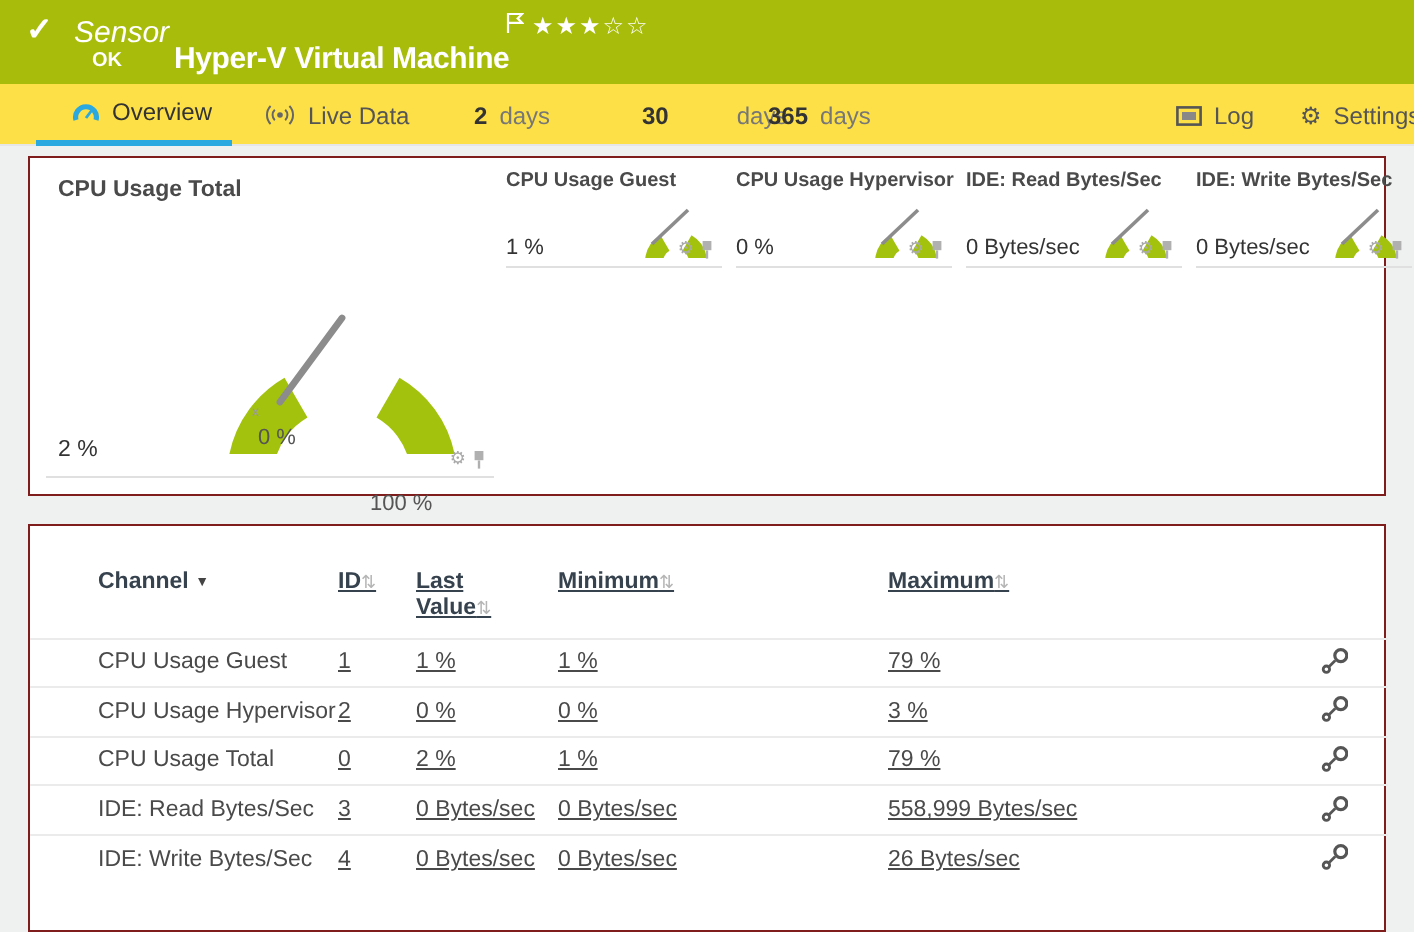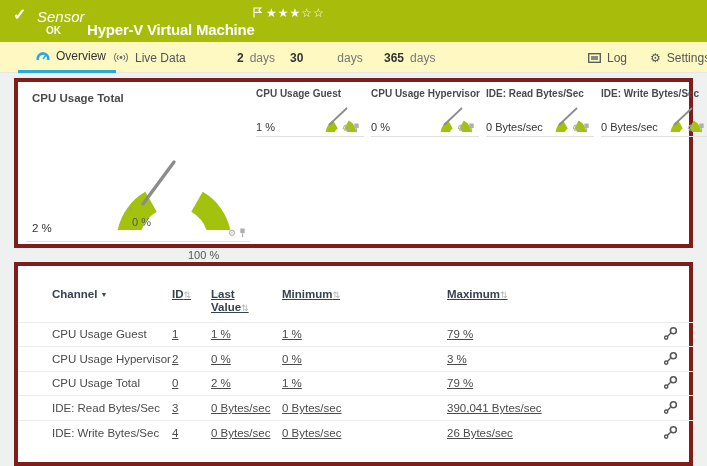--- a/index.html
+++ b/index.html
@@ -9,29 +9,29 @@
   
   .hdr { position:absolute; left:0; top:0; width:707px; height:42px; background:#a8bc0b; color:#fff; }
   .hdr .check { position:absolute; left:13px; top:5px; font-size:16px; font-weight:bold; }
   .hdr .kind  { position:absolute; left:37px; top:8px; font-style:italic; font-size:15px;text-align:center; }
   .hdr .title { position:absolute; left:87px; top:7px; font-weight:bold; font-size:15px; letter-spacing:-0.2px;margin-top:14px; }
   .hdr .flag  { position:absolute; left:253px; top:4px; }
   .hdr .stars { position:absolute; left:266px; top:6px; font-size:12px; letter-spacing:1px; font-family:"DejaVu Sans", sans-serif; cursor:pointer; }
   .hdr .ok    { position:absolute; left:46px; top:25px; font-size:10px; font-weight:bold; }
 
   
-  .tabbar { position:absolute; left:0; top:42px; width:707px; height:31px; background:#fef9c3; border-bottom:1px solid #e6e6e6; }
+  .tabbar { position:absolute; left:0; top:42px; width:707px; height:31px; background:#fde047; border-bottom:1px solid #e6e6e6; }
   .tab { position:absolute; top:0; height:31px; display:flex; align-items:center; gap:6px; font-size:12px; color:#555; cursor:pointer; }
   .tab.active { border-bottom:3px solid #2aa8e0; height:31px; color:#333; }
   .tab .num { font-weight:bold; color:#333; }
   .tab .unit { color:#777; }
   .tab .glyph { font-family:"DejaVu Sans", sans-serif; color:#555; font-size:12px; line-height:1; }
 
   
-  .panel { position:absolute; background:#fff; border:4px solid #7f1d1d; }
+  .panel { position:absolute; background:#fff; border:1px solid #7f1d1d; }
   .panel.gauges { left:14px; top:78px; width:679px; height:170px; }
   .panel.table  { left:14px; top:262px; width:679px; height:204px; }
 
   
   .tile-big { position:absolute; left:8px; top:6px; width:224px; height:154px; border-bottom:1px solid #e0e0e0; }
   .tile-big .g-title { position:absolute; left:6px; top:4px; font-size:11.5px; font-weight:bold; color:#4a4a4a; }
   .tile-big svg.gauge-big { position:absolute; left:78px; top:12px; }
   .tile-big .lab0   { position:absolute; left:106px; top:128px; font-size:11px; color:#555; }
   .tile-big .lab100 { position:absolute; left:162px; top:128px; font-size:11px; color:#555;margin-top:33px; }
   .tile-big .g-value { position:absolute; left:6px; top:134px; font-size:11.5px; color:#333; }
@@ -72,32 +72,32 @@
 </div>
 
 <div class="tabbar">
   <div class="tab active" style="left:18px; width:98px; padding-left:18px;">
     <svg width="14" height="12" viewBox="0 0 14 12">
         <path d="M2 10 a5.2 5.2 0 1 1 10 0" fill="none" stroke="#2aa8e0" stroke-width="2.6"></path>
         <line x1="7" y1="9" x2="10" y2="5" stroke="#2aa8e0" stroke-width="1.4"></line>
       </svg>
     <span>Overview</span>
   </div>
-  <div class="tab" style="left:113px;text-align:center;">
+  <div class="tab" style="left:132px;text-align:center;">
     <svg width="16" height="11" viewBox="0 0 16 11">
         <circle cx="8" cy="5.5" r="1.4" fill="#666"></circle>
         <path d="M5.4 2.9 a3.6 3.6 0 0 0 0 5.2 M3.3 1 a6.5 6.5 0 0 0 0 9 M10.6 2.9 a3.6 3.6 0 0 1 0 5.2 M12.7 1 a6.5 6.5 0 0 1 0 9" fill="none" stroke="#666" stroke-width="1"></path>
       </svg>
     <span>Live Data</span>
   </div>
   <div class="tab" style="left:237px;">
     <span class="num">2</span>
     <span class="unit">days</span>
   </div>
-  <div class="tab" style="left:290px;gap:34px;">
+  <div class="tab" style="left:321px;gap:34px;">
     <span class="num">30</span>
     <span class="unit">days</span>
   </div>
   <div class="tab" style="left:384px;text-align:right;">
     <span class="num">365</span>
     <span class="unit">days</span>
   </div>
   <div class="tab" style="left:588px;">
     <svg width="13" height="10" viewBox="0 0 13 10">
         <rect x="0.7" y="0.7" width="11.6" height="8.6" fill="none" stroke="#555" stroke-width="1.3"></rect>
@@ -255,21 +255,21 @@
               <circle cx="10.4" cy="4.8" r="3" fill="none" stroke="#555" stroke-width="1.6"></circle>
               <circle cx="3.2" cy="11.6" r="1.6" fill="none" stroke="#555" stroke-width="1.4"></circle>
               <line x1="4.6" y1="10.2" x2="7.6" y2="7.3" stroke="#555" stroke-width="1.4"></line>
             </svg></td>
       </tr>
       <tr>
         <td class="al c-channel">IDE: Read Bytes/Sec</td>
         <td class="ar">3</td>
         <td class="ar">0 Bytes/sec</td>
         <td class="ar">0 Bytes/sec</td>
-        <td class="ar">390,041 Bytes/sec</td>
+        <td class="ar">558,999 Bytes/sec</td>
         <td class="c-edit"><svg width="14" height="14" viewBox="0 0 14 14">
               <circle cx="10.4" cy="4.8" r="3" fill="none" stroke="#555" stroke-width="1.6"></circle>
               <circle cx="3.2" cy="11.6" r="1.6" fill="none" stroke="#555" stroke-width="1.4"></circle>
               <line x1="4.6" y1="10.2" x2="7.6" y2="7.3" stroke="#555" stroke-width="1.4"></line>
             </svg></td>
       </tr>
       <tr>
         <td class="al c-channel">IDE: Write Bytes/Sec</td>
         <td class="ar">4</td>
         <td class="ar">0 Bytes/sec</td>

